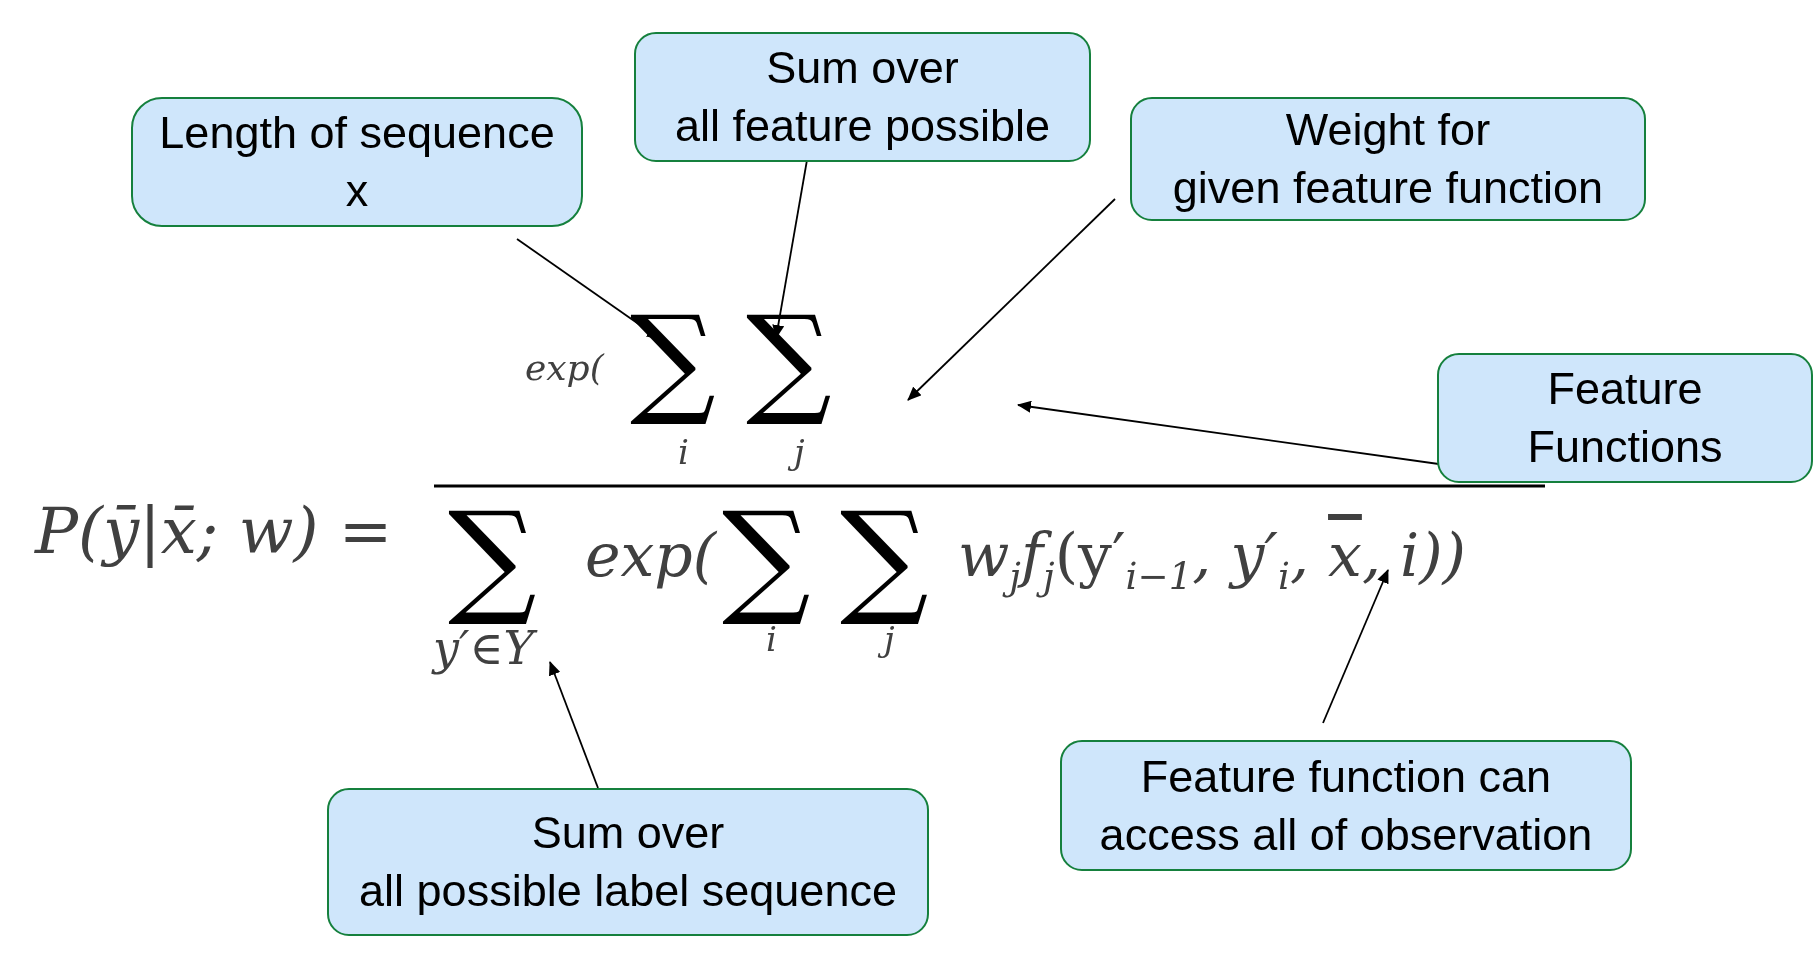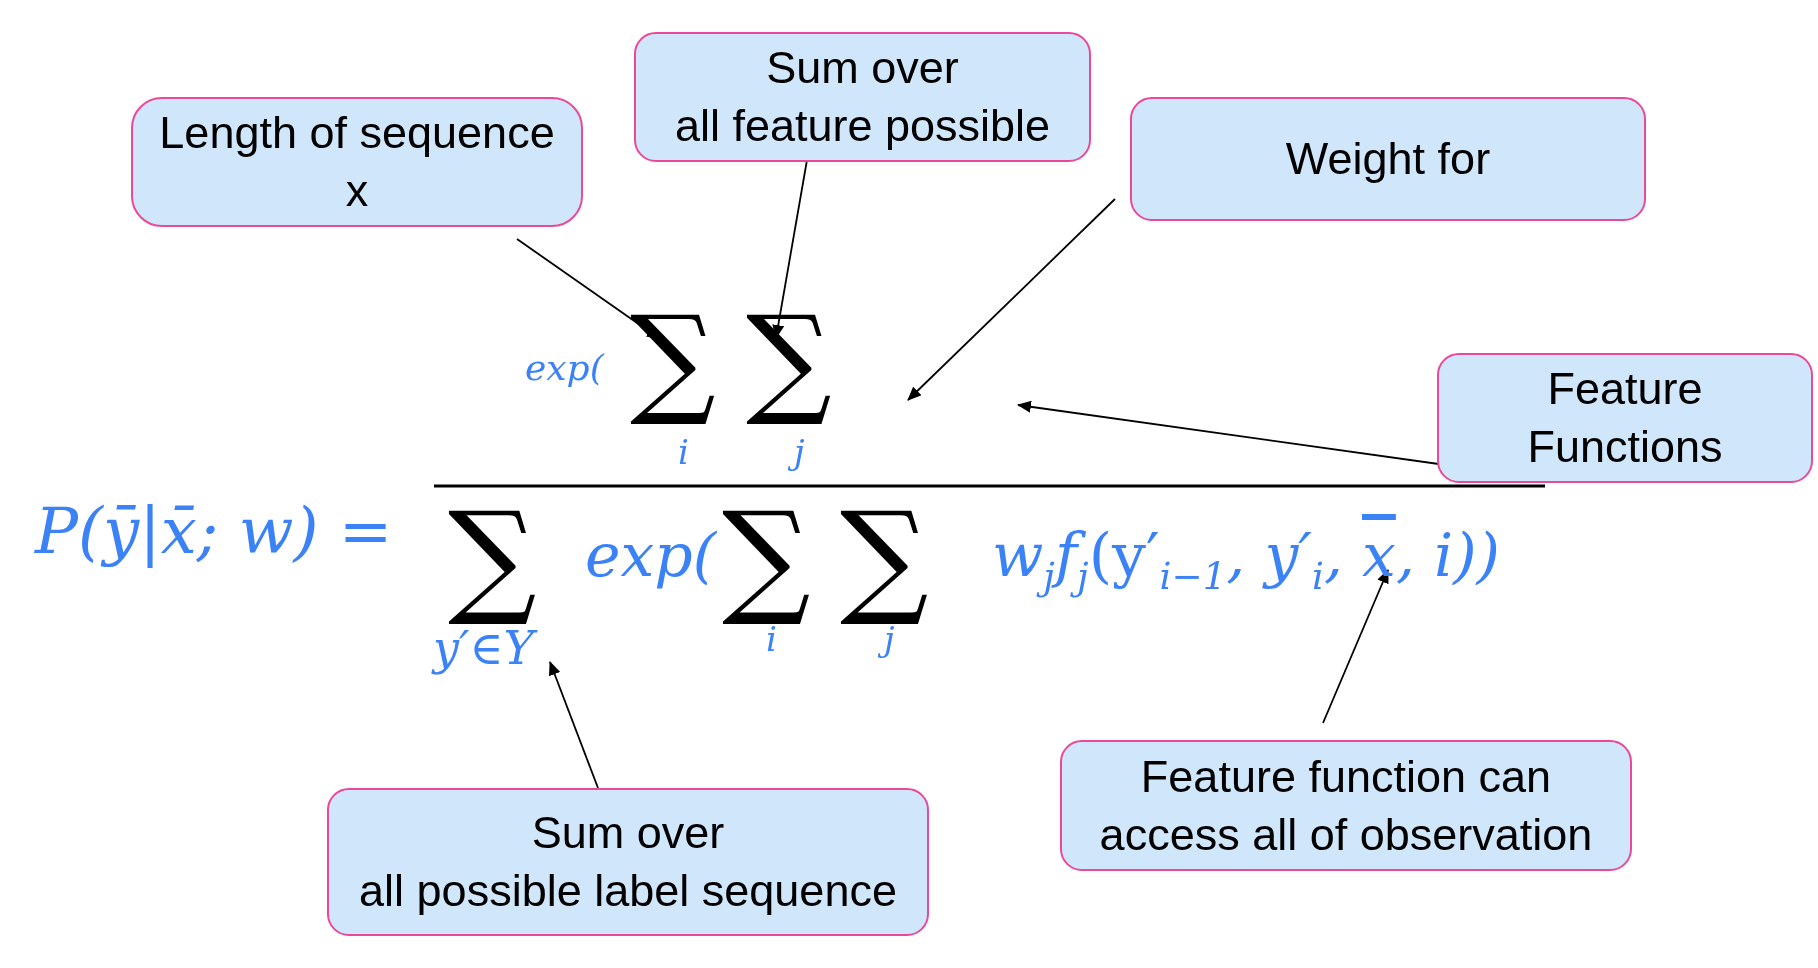--- a/index.html
+++ b/index.html
@@ -1,24 +1,24 @@
 <!DOCTYPE html>
 <html><head>
 <meta charset="utf-8">
 <style>
   html, body { margin:0; padding:0; background:#ffffff; }
   #canvas { position:relative; width:1818px; height:968px; overflow:hidden; background:#ffffff; }
   .callout {
     position:absolute; box-sizing:border-box;
-    background:#cfe6fb; border:2px solid #ec4899; border-radius:22px;
+    background:#cfe6fb; border:2px solid #15803d; border-radius:22px;
     display:flex; flex-direction:column; align-items:center; justify-content:center;
     font-family:"Liberation Sans", sans-serif; font-size:45px; line-height:58px; color:#000;
     text-align:center; white-space:nowrap;
   }
-  .math { position:absolute; font-family:"DejaVu Serif", "Liberation Serif", serif; font-style:italic; color:#3b82f6; white-space:nowrap; line-height:1;text-align:right; }
+  .math { position:absolute; font-family:"DejaVu Serif", "Liberation Serif", serif; font-style:italic; color:#404040; white-space:nowrap; line-height:1;text-align:right; }
   .up { font-style:normal; }
   .sigma { position:absolute; font-family:"DejaVu Serif", serif; font-style:normal; color:#000; line-height:1; }
   .sub { font-size:0.62em; vertical-align:-0.35em; }
   .bar { text-decoration:overline; }
   #arrows { position:absolute; left:0; top:0; }
 </style>
 </head>
 <body>
 
 <div id="canvas">
@@ -42,20 +42,21 @@
   <div class="callout" style="left:131px;top:97px;width:452px;height:130px;border-radius:31px;">
     <div>Length of sequence</div>
     <div>x</div>
   </div>
   <div class="callout" style="left:634px;top:32px;width:457px;height:130px;">
     <div>Sum over</div>
     <div>all feature possible</div>
   </div>
   <div class="callout" style="left:1130px;top:97px;width:516px;height:124px;">
     <div>Weight for</div>
+    <div>given feature function</div>
   </div>
   <div class="callout" style="left:1060px;top:740px;width:572px;height:131px;">
     <div>Feature function can</div>
     <div>access all of observation</div>
   </div>
   <div class="callout" style="left:1437px;top:353px;width:376px;height:130px;">
     <div>Feature</div>
     <div>Functions</div>
   </div>
   <div class="callout" style="left:327px;top:788px;width:602px;height:148px;">
@@ -71,17 +72,17 @@
   <div class="math" style="left:678px;top:435px;font-size:34px;">i</div>
   <div class="math" style="left:794px;top:435px;font-size:34px;">j</div>
 
   <div class="sigma" style="left:448px;top:495px;font-size:124px;">∑</div>
   <div class="math" style="left:433px;top:625px;font-size:46px;">y′∈Y</div>
   <div class="math" style="left:585px;top:525px;font-size:60px;">exp(</div>
   <div class="sigma" style="left:722px;top:495px;font-size:124px;">∑</div>
   <div class="sigma" style="left:840px;top:495px;font-size:124px;">∑</div>
   <div class="math" style="left:766px;top:622px;font-size:34px;">i</div>
   <div class="math" style="left:884px;top:622px;font-size:34px;">j</div>
-  <div class="math" style="left:992px;top:525px;font-size:60px;">
+  <div class="math" style="left:958px;top:525px;font-size:60px;">
     <span>w</span><span class="sub">j</span><span>f</span><span class="sub">j</span><span class="up">(y′</span><span class="sub">i−1</span><span>, y′</span><span class="sub">i</span><span>, </span><span class="bar">x</span><span>, i))</span>
   </div>
 
 </div>
 
 </body></html>

